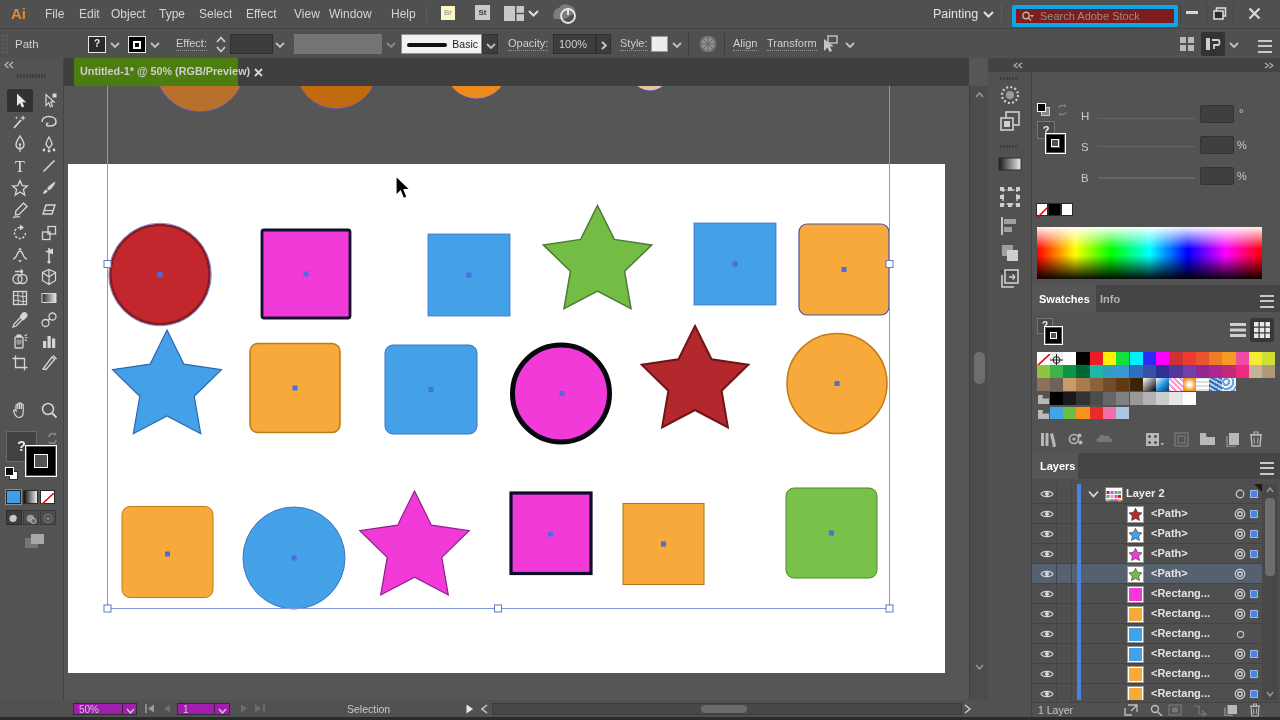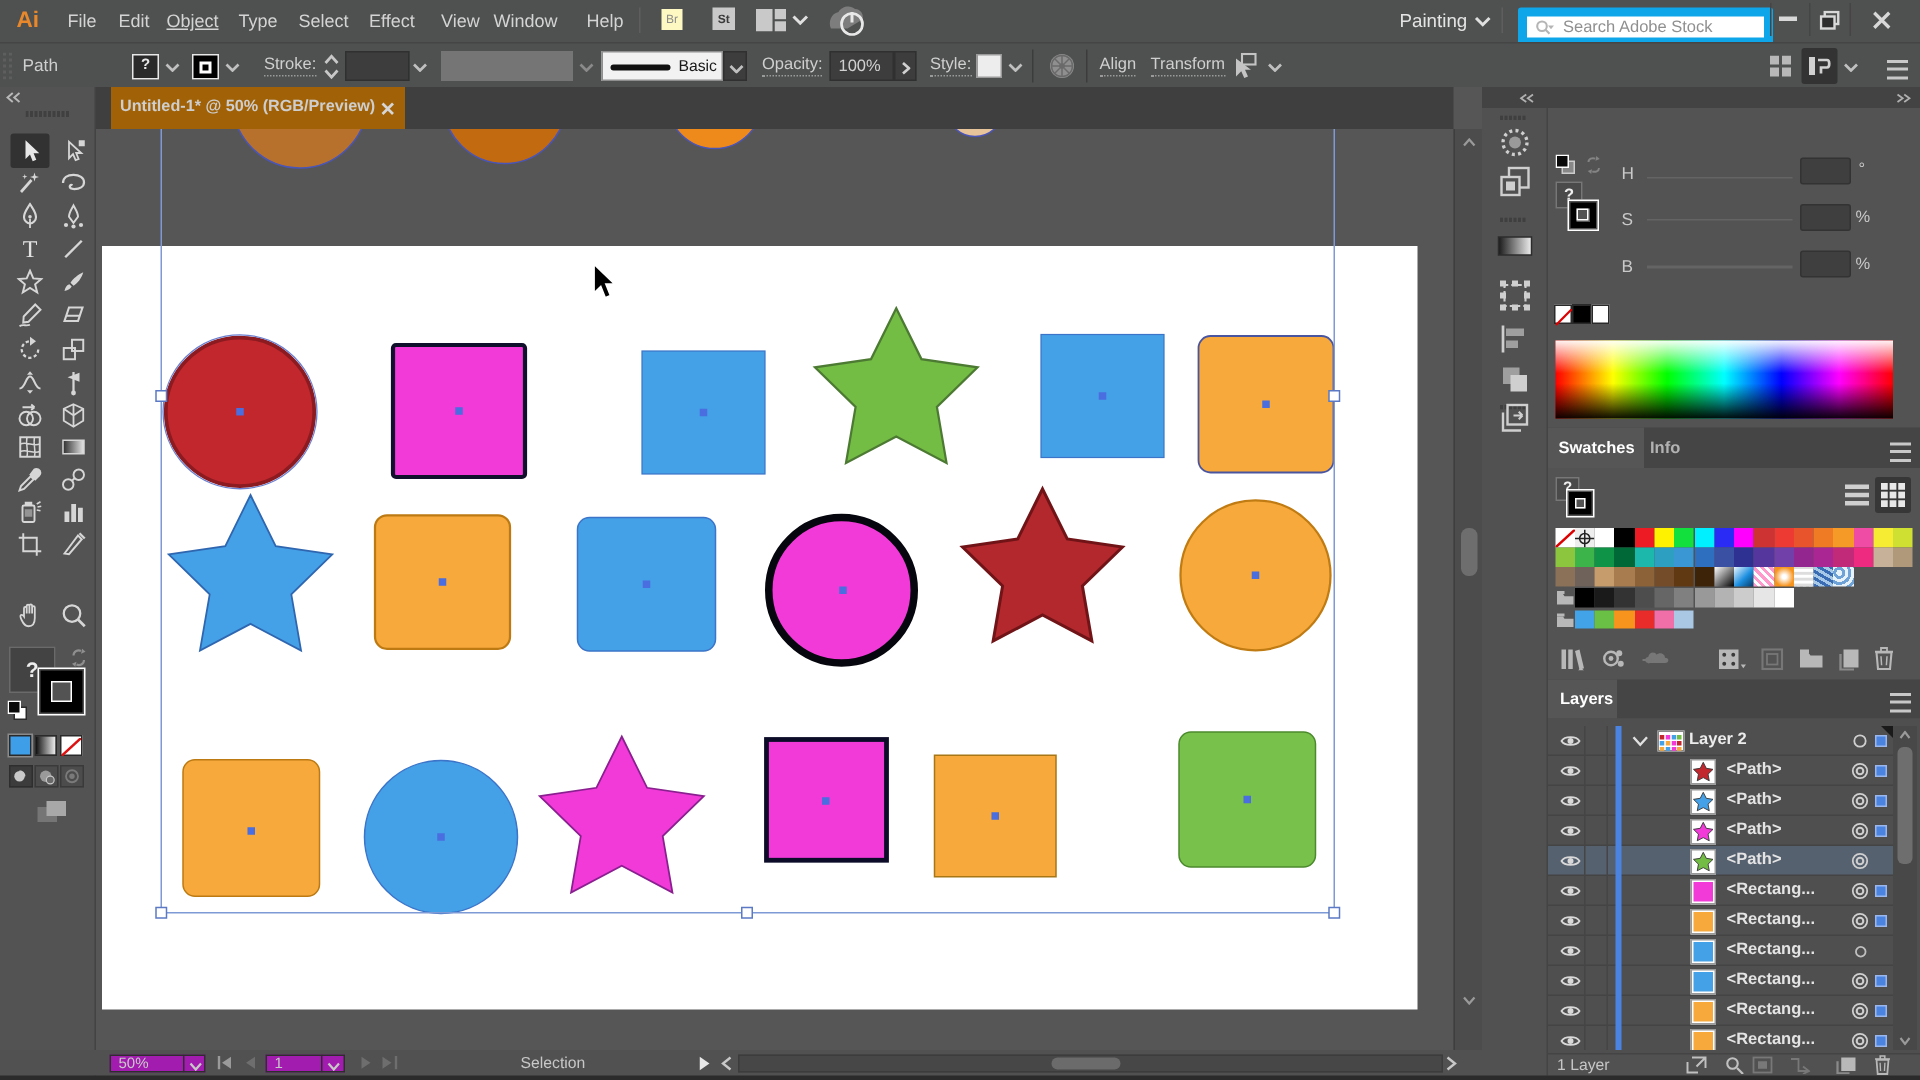--- a/index.html
+++ b/index.html
@@ -37,21 +37,21 @@
   #bottomstrip{position:absolute;left:0;top:717px;width:1280px;height:3px;background:#2b2b2b;}
   .sbox{position:absolute;background:#a21caf;border:1px solid #2e2e2e;box-sizing:border-box;color:#c8c8c8;font-size:10px;}
 </style>
 </head>
 <body>
 <div id="app">
   <div id="menubar">
     <div class="mitem" style="left:11px;color:#e8882b;font-weight:bold;font-size:15px;">Ai</div>
     <div class="mitem" style="left:45px;">File</div>
     <div class="mitem" style="left:79px;">Edit</div>
-    <div class="mitem" style="left:111px;text-decoration:underline;">Object</div>
+    <div class="mitem" style="left:111px;">Object</div>
     <div class="mitem" style="left:159px;">Type</div>
     <div class="mitem" style="left:199px;">Select</div>
     <div class="mitem" style="left:246px;">Effect</div>
     <div class="mitem" style="left:294px;">View</div>
     <div class="mitem" style="left:329px;">Window</div>
     <div class="mitem" style="left:391px;">Help</div>
     <div class="abs" style="left:426px;top:5px;width:1px;height:17px;background:#5e5e5e;"></div>
     <div class="abs" style="left:441px;top:6px;width:14px;height:14px;background:#fef9c3;color:#8d8d8d;font-size:8px;font-weight:normal;text-align:center;line-height:14px;">Br</div>
     <div class="abs" style="left:475px;top:5px;width:15px;height:15px;background:#c9c9c9;color:#3c3c3c;font-size:8px;font-weight:bold;text-align:center;line-height:15px;">St</div>
     <svg class="abs" style="left:504px;top:6px;" width="20" height="15" viewBox="0 0 20 15">
@@ -65,21 +65,21 @@
     <svg class="abs" style="left:551px;top:3px;" width="26" height="22" viewBox="0 0 26 22">
       <path d="M3 16 C1 12 3 6 8 5 C10 1 16 0 19 3 C23 3 25 7 24 10 L14 16 Z" fill="#7d7d7d"></path>
       <circle cx="17" cy="13" r="7" fill="none" stroke="#e8e8e8" stroke-width="1.8"></circle>
       <rect x="16" y="5" width="2" height="7" fill="#e8e8e8"></rect>
     </svg>
     <div class="mitem" style="left:933px;font-size:12.5px;color:#e4e4e4;">Painting</div>
     <svg class="abs" style="left:983px;top:11px;" width="11" height="7" viewBox="0 0 11 7">
         <path d="M1 1 L5.5 5.5 L10 1" stroke="#e0e0e0" stroke-width="2" fill="none"></path>
       </svg>
     <div class="abs" style="left:1001px;top:5px;width:1px;height:17px;background:#5e5e5e;"></div>
-    <div class="abs" style="left:1012px;top:5px;width:158px;height:14px;background:#ffffff;border:6px solid #0ea5e9;border-radius:2px;">
+    <div class="abs" style="left:1012px;top:5px;width:158px;height:14px;background:#7f1d1d;border:4px solid #0ea5e9;border-radius:2px;">
       <svg class="abs" style="left:5px;top:2px;" width="14" height="11" viewBox="0 0 14 11">
         <circle cx="5" cy="4.5" r="3.2" fill="none" stroke="#b5b5b5" stroke-width="1.4"></circle>
         <path d="M7.4 6.9 L10 9.5" stroke="#b5b5b5" stroke-width="1.4"></path>
         <path d="M9 4 L13 4 L11 6.5 Z" fill="#b5b5b5"></path>
       </svg>
       <div class="abs" style="left:24px;top:1px;font-size:11px;color:#8f8f8f;line-height:12px;">Search Adobe Stock</div>
     </div>
     <div class="abs" style="left:1186px;top:11px;width:12px;height:2.5px;background:#d8d8d8;"></div>
     <svg class="abs" style="left:1213px;top:7px;" width="14" height="13" viewBox="0 0 14 13">
       <rect x="3.5" y="1" width="9" height="8" fill="none" stroke="#d8d8d8" stroke-width="1.6"></rect>
@@ -111,21 +111,21 @@
     <div class="abs" style="left:88px;top:7px;width:18px;height:17px;background:#2a2a2a;border:1.5px solid #e8e8e8;box-sizing:border-box;color:#e8e8e8;font-size:10px;font-weight:bold;text-align:center;line-height:14px;">?</div>
     <svg class="chev" style="left:110px;top:13px;" viewBox="0 0 10 6">
         <path d="M1 1 L5 5 L9 1" stroke="#c0c0c0" stroke-width="1.8" fill="none"></path>
       </svg>
     <div class="abs" style="left:128px;top:7px;width:18px;height:17px;background:#000;border:1px solid #e8e8e8;box-sizing:border-box;">
       <div class="abs" style="left:4px;top:3.5px;width:8px;height:8px;border:2px solid #fff;box-sizing:border-box;"></div>
     </div>
     <svg class="chev" style="left:150px;top:13px;" viewBox="0 0 10 6">
         <path d="M1 1 L5 5 L9 1" stroke="#c0c0c0" stroke-width="1.8" fill="none"></path>
       </svg>
-    <div class="olabel" style="left:176px;">Stroke:</div>
+    <div class="olabel" style="left:176px;">Effect:</div>
     <svg class="abs" style="left:215px;top:7px;" width="12" height="17" viewBox="0 0 12 17">
       <path d="M2 6 L6 1.5 L10 6" stroke="#c8c8c8" stroke-width="1.8" fill="none"></path>
       <path d="M2 11 L6 15.5 L10 11" stroke="#c8c8c8" stroke-width="1.8" fill="none"></path>
     </svg>
     <div class="obox" style="left:230px;top:5px;width:43px;height:20px;"></div>
     <svg class="chev" style="left:275px;top:13px;" viewBox="0 0 10 6">
         <path d="M1 1 L5 5 L9 1" stroke="#c0c0c0" stroke-width="1.8" fill="none"></path>
       </svg>
     <div class="abs" style="left:294px;top:5px;width:88px;height:20px;background:#757575;"></div>
     <svg class="chev" style="left:386px;top:13px;" viewBox="0 0 10 6">
@@ -191,21 +191,21 @@
         <rect x="1" y="1" width="4" height="12" fill="#d0d0d0"></rect>
         <path d="M7 3 L13 3 C15 3 15 8 13 8 L9 8 L9 12" stroke="#d0d0d0" stroke-width="1.8" fill="none"></path>
       </svg>
     </div>
     <svg class="chev" style="left:1229px;top:13px;" viewBox="0 0 10 6">
         <path d="M1 1 L5 5 L9 1" stroke="#c0c0c0" stroke-width="1.8" fill="none"></path>
       </svg>
     <div class="burger" style="left:1258px;top:11px;"></div>
   </div>
   <div id="tabbar">
-    <div class="abs" style="left:10px;top:0;width:196px;height:28px;background:#a16207;">
+    <div class="abs" style="left:10px;top:0;width:164px;height:28px;background:#4d7c0f;">
       <div class="abs" style="left:6px;top:7px;font-size:10.8px;font-weight:bold;color:#cecece;white-space:nowrap;">Untitled-1* @ 50% (RGB/Preview)</div>
       <svg class="abs" style="left:180px;top:10px;" width="9" height="9" viewBox="0 0 9 9">
           <path d="M1 1 L8 8 M8 1 L1 8" stroke="#d6d6d6" stroke-width="1.8"></path>
         </svg>
     </div>
   </div>
   <div id="canvas">
     <svg width="905" height="614" viewBox="0 0 905 614">
       <g transform="translate(-64,-86)">
 

